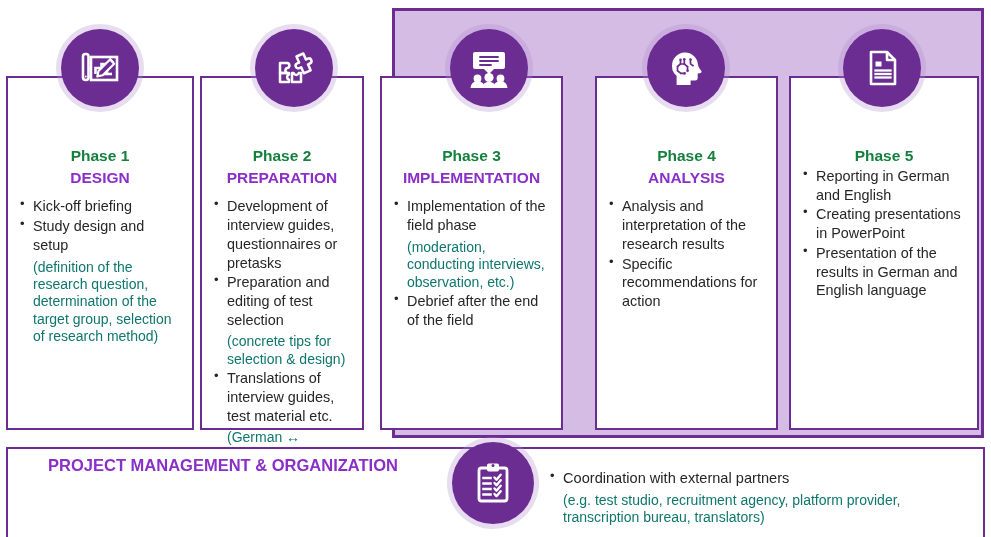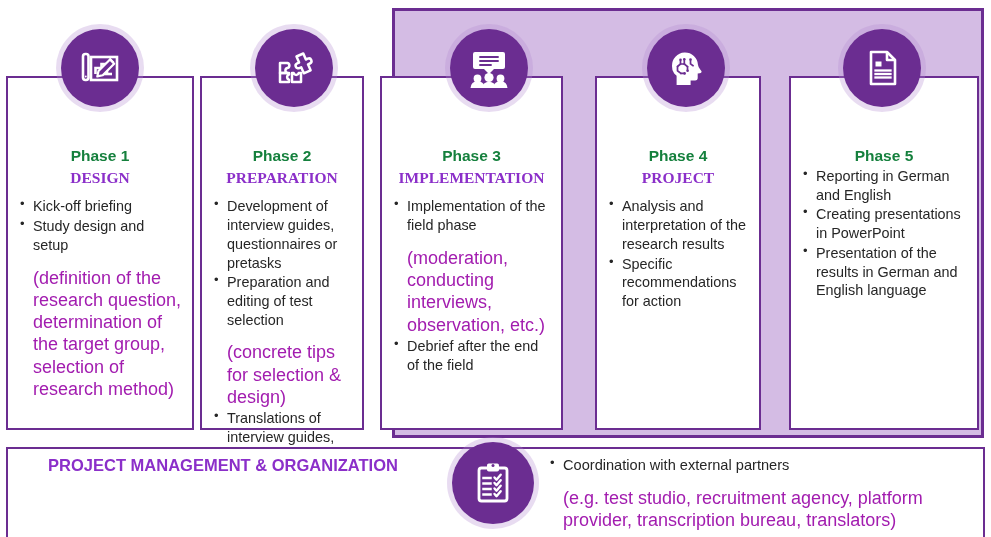--- a/index.html
+++ b/index.html
@@ -67,21 +67,20 @@
     letter-spacing: 0px;
     margin-top: 24px;
   }
   .phase-title {
     text-align: center;
     font-size: 15.5px;
     font-weight: bold;
     color: #8B2FC9;
     line-height: 1.45;
     margin-bottom: 8px;
-    font-family: Liberation Serif, serif;
   }
 
   ul.bullets {
     list-style: none;
     margin: 0;
     padding: 0 0 0 2px;
   }
   ul.bullets > li {
     position: relative;
     padding-left: 13px;
@@ -93,24 +92,24 @@
   ul.bullets > li::before {
     content: "\2022";
     position: absolute;
     left: 0;
     top: -1px;
     font-size: 13px;
     color: #262626;
   }
   .sub-note {
     display: block;
-    font-size: 18px;
+    font-size: 14px;
     line-height: 1.24;
-    color: #a21caf;
-    margin-top: 12px;
+    color: #0f766e;
+    margin-top: 4px;
   }
 
   
   .icon-circle {
     position: absolute;
     width: 78px;
     height: 78px;
     border-radius: 50%;
     background: #6B2D91;
     box-shadow: 0 0 0 5px rgba(180,140,210,0.30);
@@ -150,21 +149,21 @@
     margin-bottom: 4px;
   }
   .bottom-left ul.bullets > li {
     font-size: 14.6px;
     padding-left: 14px;
     margin-left: 14px;
   }
   .bottom-right {
     position: absolute;
     left: 540px;
-    top: 7px;
+    top: 20px;
     width: 430px;
   }
   .bottom-right ul.bullets > li {
     font-size: 14.6px;
     line-height: 1.3;
   }
   .bottom-icon {
     position: absolute;
     left: 452px;
     top: 442px;
@@ -279,24 +278,24 @@
           <circle cx="25" cy="34.5" r="4.6"></circle>
           <path d="M17.5 45 a7.6 7.6 0 0 1 15 0 z"></path>
           <circle cx="13.5" cy="35.5" r="3.9"></circle>
           <path d="M6.5 45 a7.1 7.1 0 0 1 14.2 0 z"></path>
           <circle cx="36.5" cy="35.5" r="3.9"></circle>
           <path d="M29.3 45 a7.1 7.1 0 0 1 14.2 0 z"></path>
         </g>
       </svg>
     </div>
 
-    <div class="phase-card" style="left:595px; width:166px;">
+    <div class="phase-card" style="left:595px; width:183px;">
       <div class="card-inner">
         <div class="phase-label">Phase 4</div>
-        <div class="phase-title">PROJECT</div>
+        <div class="phase-title">ANALYSIS</div>
         <ul class="bullets">
           <li>
             <span>Analysis and interpretation of the research results</span>
           </li>
           <li>
             <span>Specific recommendations for action</span>
           </li>
         </ul>
       </div>
     </div>

